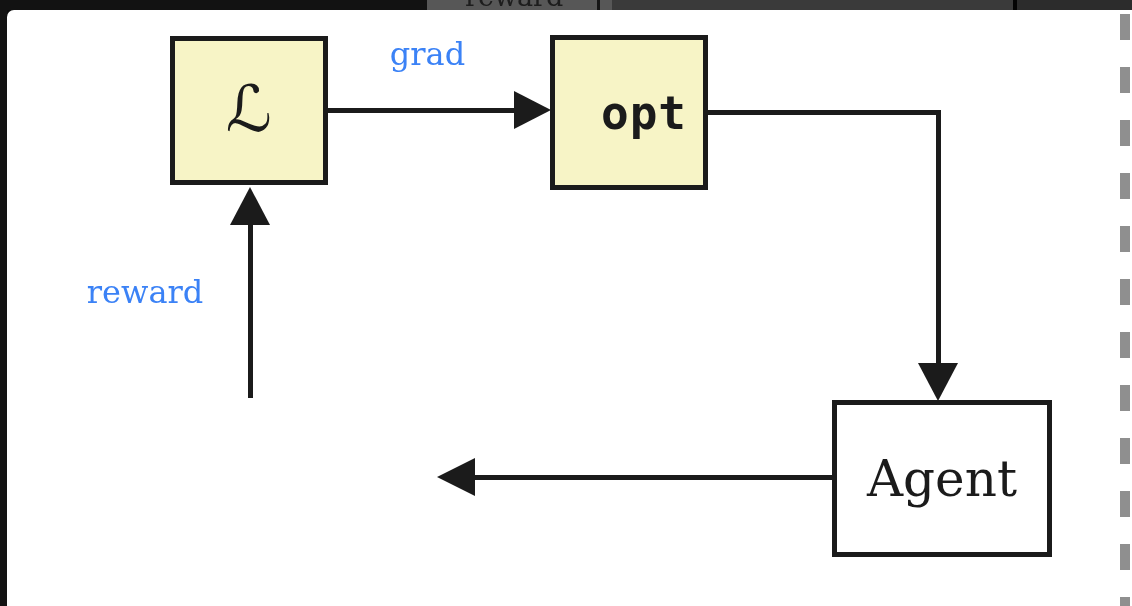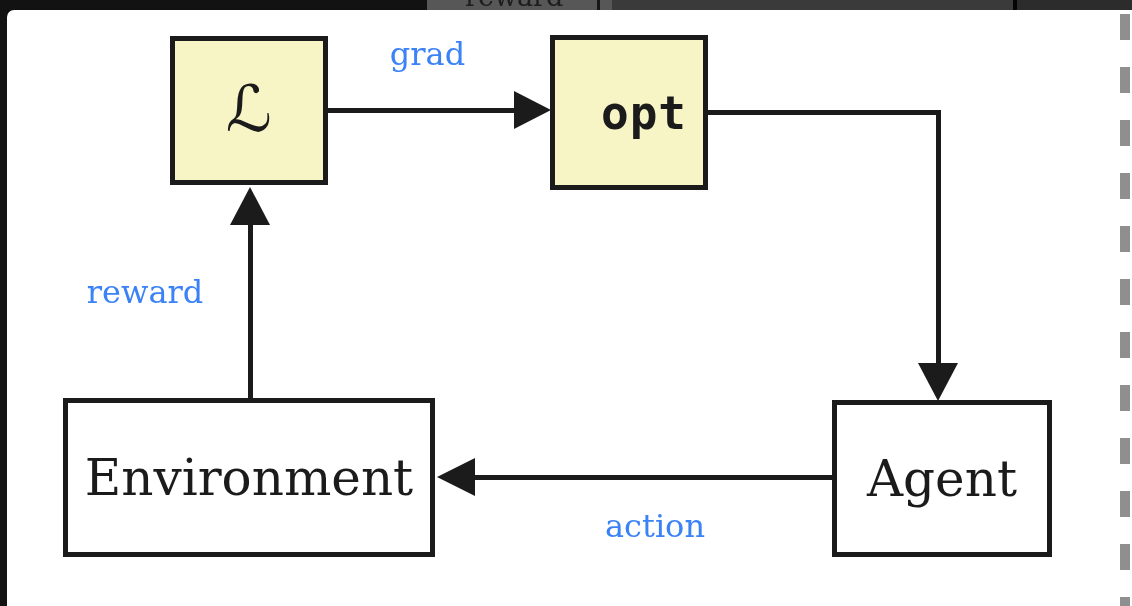--- a/index.html
+++ b/index.html
@@ -101,31 +101,27 @@
   <div class="ah ah-down"></div>
 
   <div class="edge reward-vline"></div>
   <div class="ah ah-up"></div>
 
   <div class="edge action-hline"></div>
   <div class="ah ah-left"></div>
 
   <div class="edge-label grad-label">grad</div>
   <div class="edge-label reward-label">reward</div>
-  <div class="edge-label action-label">action</div>
 
   <div class="node node-yellow node-loss">
     <span class="loss-glyph">ℒ</span>
   </div>
 
   <div class="node node-yellow node-opt">
     <span class="opt-glyph">opt</span>
   </div>
 
-  <div class="node node-white node-env">
-    <span class="node-label">Environment</span>
-  </div>
 
   <div class="node node-white node-agent">
     <span class="node-label">Agent</span>
   </div>
 
 </div>
 
 </body></html>

